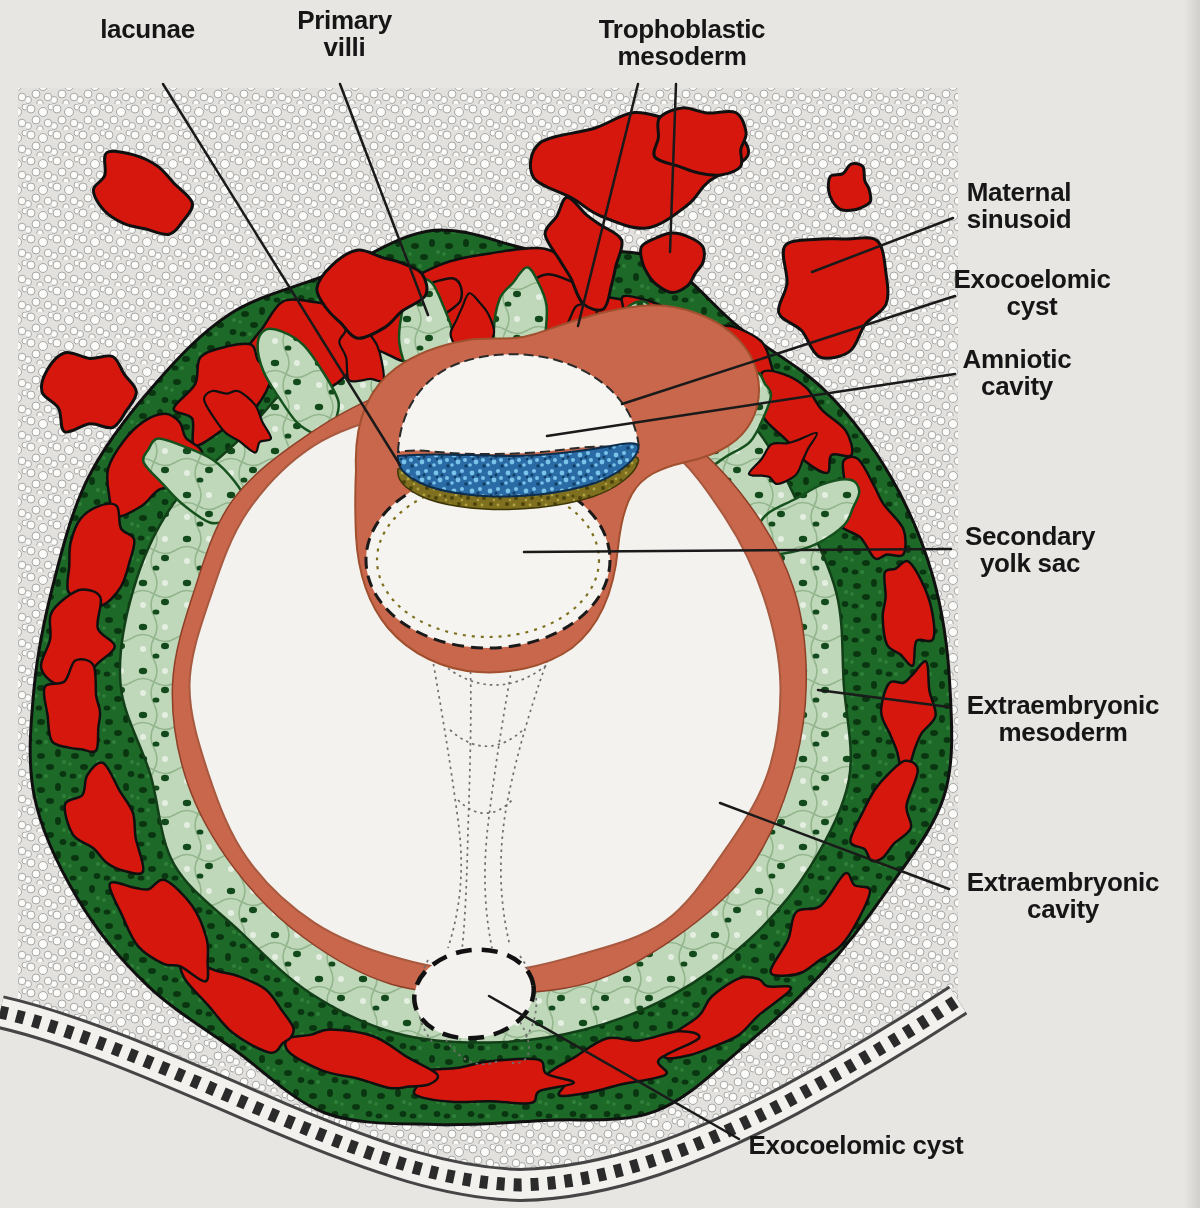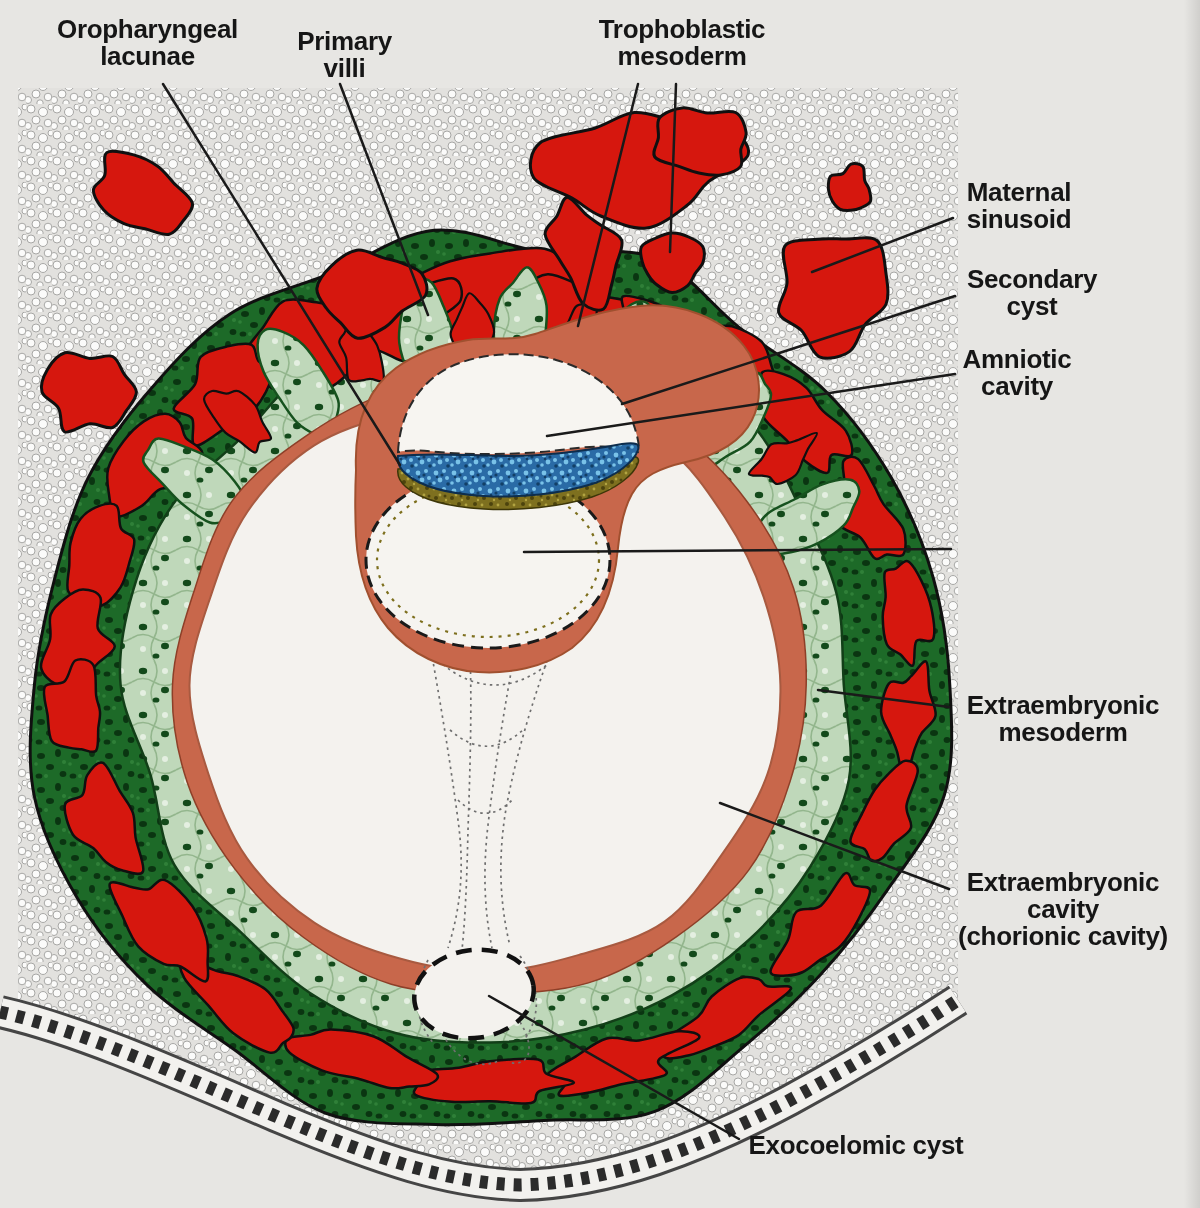--- a/index.html
+++ b/index.html
@@ -192,50 +192,52 @@
         <line x1="955" y1="296" x2="622" y2="404"></line>
         <line x1="955" y1="374" x2="547" y2="436"></line>
         <line x1="951" y1="549" x2="524" y2="552"></line>
         <line x1="949" y1="707" x2="818" y2="690"></line>
         <line x1="949" y1="889" x2="720" y2="803"></line>
         <line x1="739" y1="1139" x2="489" y2="996"></line>
       </g>
 </svg>
 
 <div class="lbl" style="left:40px;top:16px;width:215px">
-      <span>Oropharyngeal</span>
       <span>lacunae</span>
     </div>
-<div class="lbl" style="left:272px;top:28px;width:145px">
+<div class="lbl" style="left:272px;top:7px;width:145px">
       <span>Primary</span>
       <span>villi</span>
     </div>
 <div class="lbl" style="left:584px;top:16px;width:196px">
       <span>Trophoblastic</span>
       <span>mesoderm</span>
     </div>
 <div class="lbl" style="left:938px;top:179px;width:162px">
       <span>Maternal</span>
       <span>sinusoid</span>
     </div>
 <div class="lbl" style="left:944px;top:266px;width:176px">
-      <span>Secondary</span>
+      <span>Exocoelomic</span>
       <span>cyst</span>
     </div>
 <div class="lbl" style="left:936px;top:346px;width:162px">
       <span>Amniotic</span>
       <span>cavity</span>
     </div>
+<div class="lbl" style="left:948px;top:523px;width:164px">
+      <span>Secondary</span>
+      <span>yolk sac</span>
+    </div>
 <div class="lbl" style="left:943px;top:692px;width:240px">
       <span>Extraembryonic</span>
       <span>mesoderm</span>
     </div>
 <div class="lbl" style="left:943px;top:869px;width:240px">
       <span>Extraembryonic</span>
       <span>cavity</span>
-      <span>(chorionic cavity)</span>
     </div>
 <div class="lbl" style="left:741px;top:1132px;width:230px">
       <span>Exocoelomic cyst</span>
     </div>
 
 <div id="edge-shade"></div>
 </div>
 
 </body></html>

